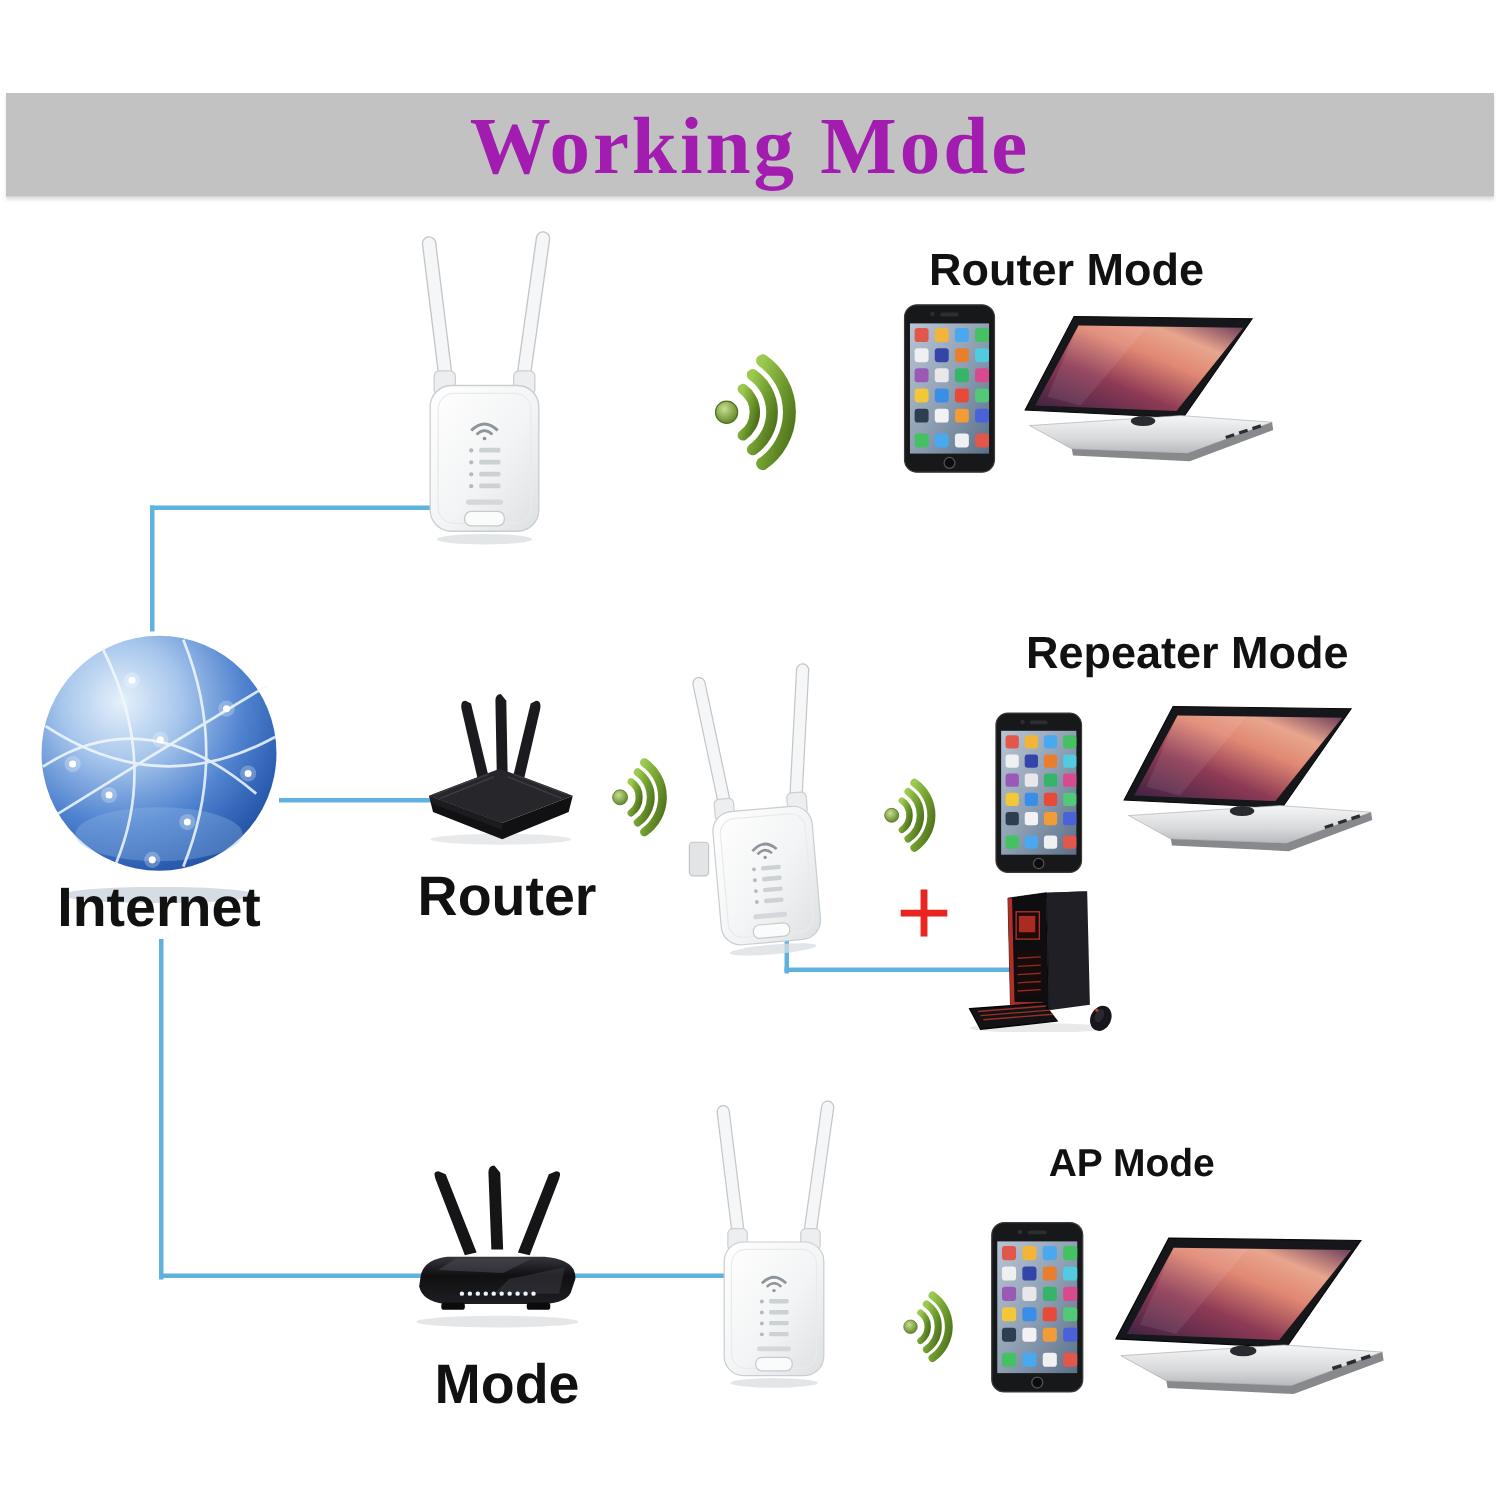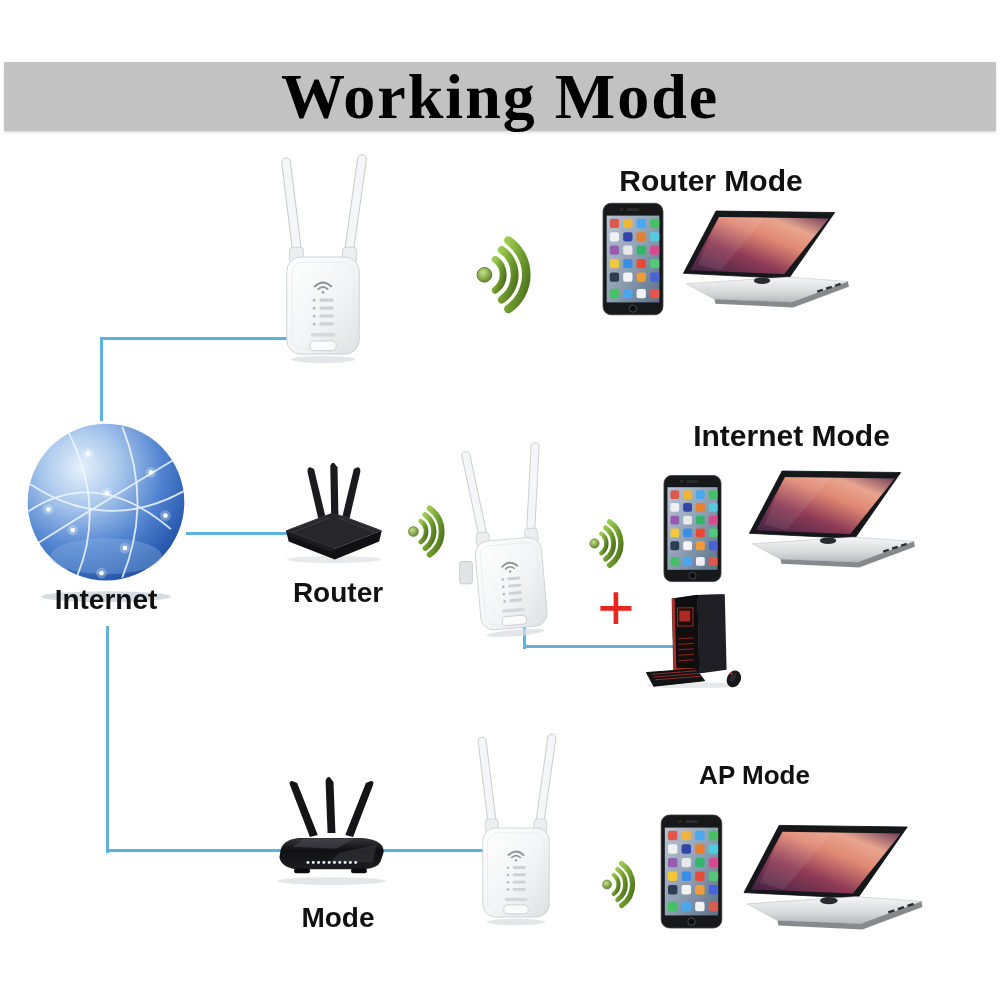--- a/index.html
+++ b/index.html
@@ -3,25 +3,25 @@
 <meta charset="utf-8">
 <style>
   html,body{margin:0;padding:0;background:#ffffff;}
   .stage{position:relative;width:1000px;height:1000px;background:#ffffff;overflow:hidden;
          font-family:"Liberation Sans", sans-serif;}
   .group{display:contents;}
   .abs{position:absolute;}
   .banner{position:absolute;left:4px;top:62px;width:992px;height:69px;background:#c2c2c2;
           display:flex;align-items:center;justify-content:center;
           box-shadow:0 2px 2px rgba(0,0,0,0.12);}
-  .banner-title{font-family:"Liberation Serif", serif;font-weight:bold;font-size:64px;
-                color:#000000;letter-spacing:2px;}
+  .banner-title{font-family:"Liberation Serif", serif;font-weight:bold;font-size:54px;
+                color:#a21caf;letter-spacing:2px;}
   .line{position:absolute;background:#5fb2e0;}
   .label{position:absolute;font-weight:bold;color:#111111;text-align:center;}
-  .label-lg{font-size:28px;letter-spacing:0px;}
+  .label-lg{font-size:37px;letter-spacing:0px;}
   .label-md{font-size:30px;}
   .plus{position:absolute;color:#e8261f;font-size:64px;font-weight:normal;text-align:center;line-height:48px;}
 </style>
 </head>
 <body>
 
 <svg width="0" height="0" style="position:absolute" xmlns="http://www.w3.org/2000/svg" xmlns:xlink="http://www.w3.org/1999/xlink" aria-hidden="true">
 <defs>
   <radialGradient id="gDot" cx="40%" cy="35%" r="75%">
     <stop offset="0" stop-color="#c8df8e"></stop>
@@ -303,21 +303,21 @@
     <div class="label label-lg" style="left:270px;top:577px;width:136px">Router</div>
     <svg class="abs" style="left:402px;top:500px;width:56px;height:62px" viewBox="0 0 100 112" xmlns="http://www.w3.org/2000/svg" xmlns:xlink="http://www.w3.org/1999/xlink">
       <use href="#sym-wifi" xlink:href="#sym-wifi"></use>
     </svg>
     <svg class="abs" style="left:458px;top:437px;width:100px;height:205px" viewBox="0 0 125 245" xmlns="http://www.w3.org/2000/svg" xmlns:xlink="http://www.w3.org/1999/xlink">
       <rect x="2" y="150" width="16" height="28" rx="3" fill="#e2e4e6" stroke="#c2c6c9"></rect>
       <g transform="rotate(-5 62 190)">
           <use href="#sym-repeater" xlink:href="#sym-repeater" x="5" y="0"></use>
         </g>
     </svg>
-    <div class="label label-md" style="left:654px;top:419px;width:275px">Internet Mode</div>
+    <div class="label label-md" style="left:654px;top:419px;width:275px">Repeater Mode</div>
     <svg class="abs" style="left:584px;top:514px;width:52px;height:58px" viewBox="0 0 100 112" xmlns="http://www.w3.org/2000/svg" xmlns:xlink="http://www.w3.org/1999/xlink">
       <use href="#sym-wifi" xlink:href="#sym-wifi"></use>
     </svg>
     <svg class="abs" style="left:663px;top:473px;width:59px;height:111px" viewBox="0 0 60 110" xmlns="http://www.w3.org/2000/svg" xmlns:xlink="http://www.w3.org/1999/xlink">
       <use href="#sym-phone" xlink:href="#sym-phone"></use>
     </svg>
     <svg class="abs" style="left:742px;top:460px;width:178px;height:114px" viewBox="0 0 240 140" xmlns="http://www.w3.org/2000/svg" xmlns:xlink="http://www.w3.org/1999/xlink">
       <use href="#sym-laptop" xlink:href="#sym-laptop"></use>
     </svg>
     <div class="plus" style="left:593px;top:584px;width:46px;height:50px">+</div>

